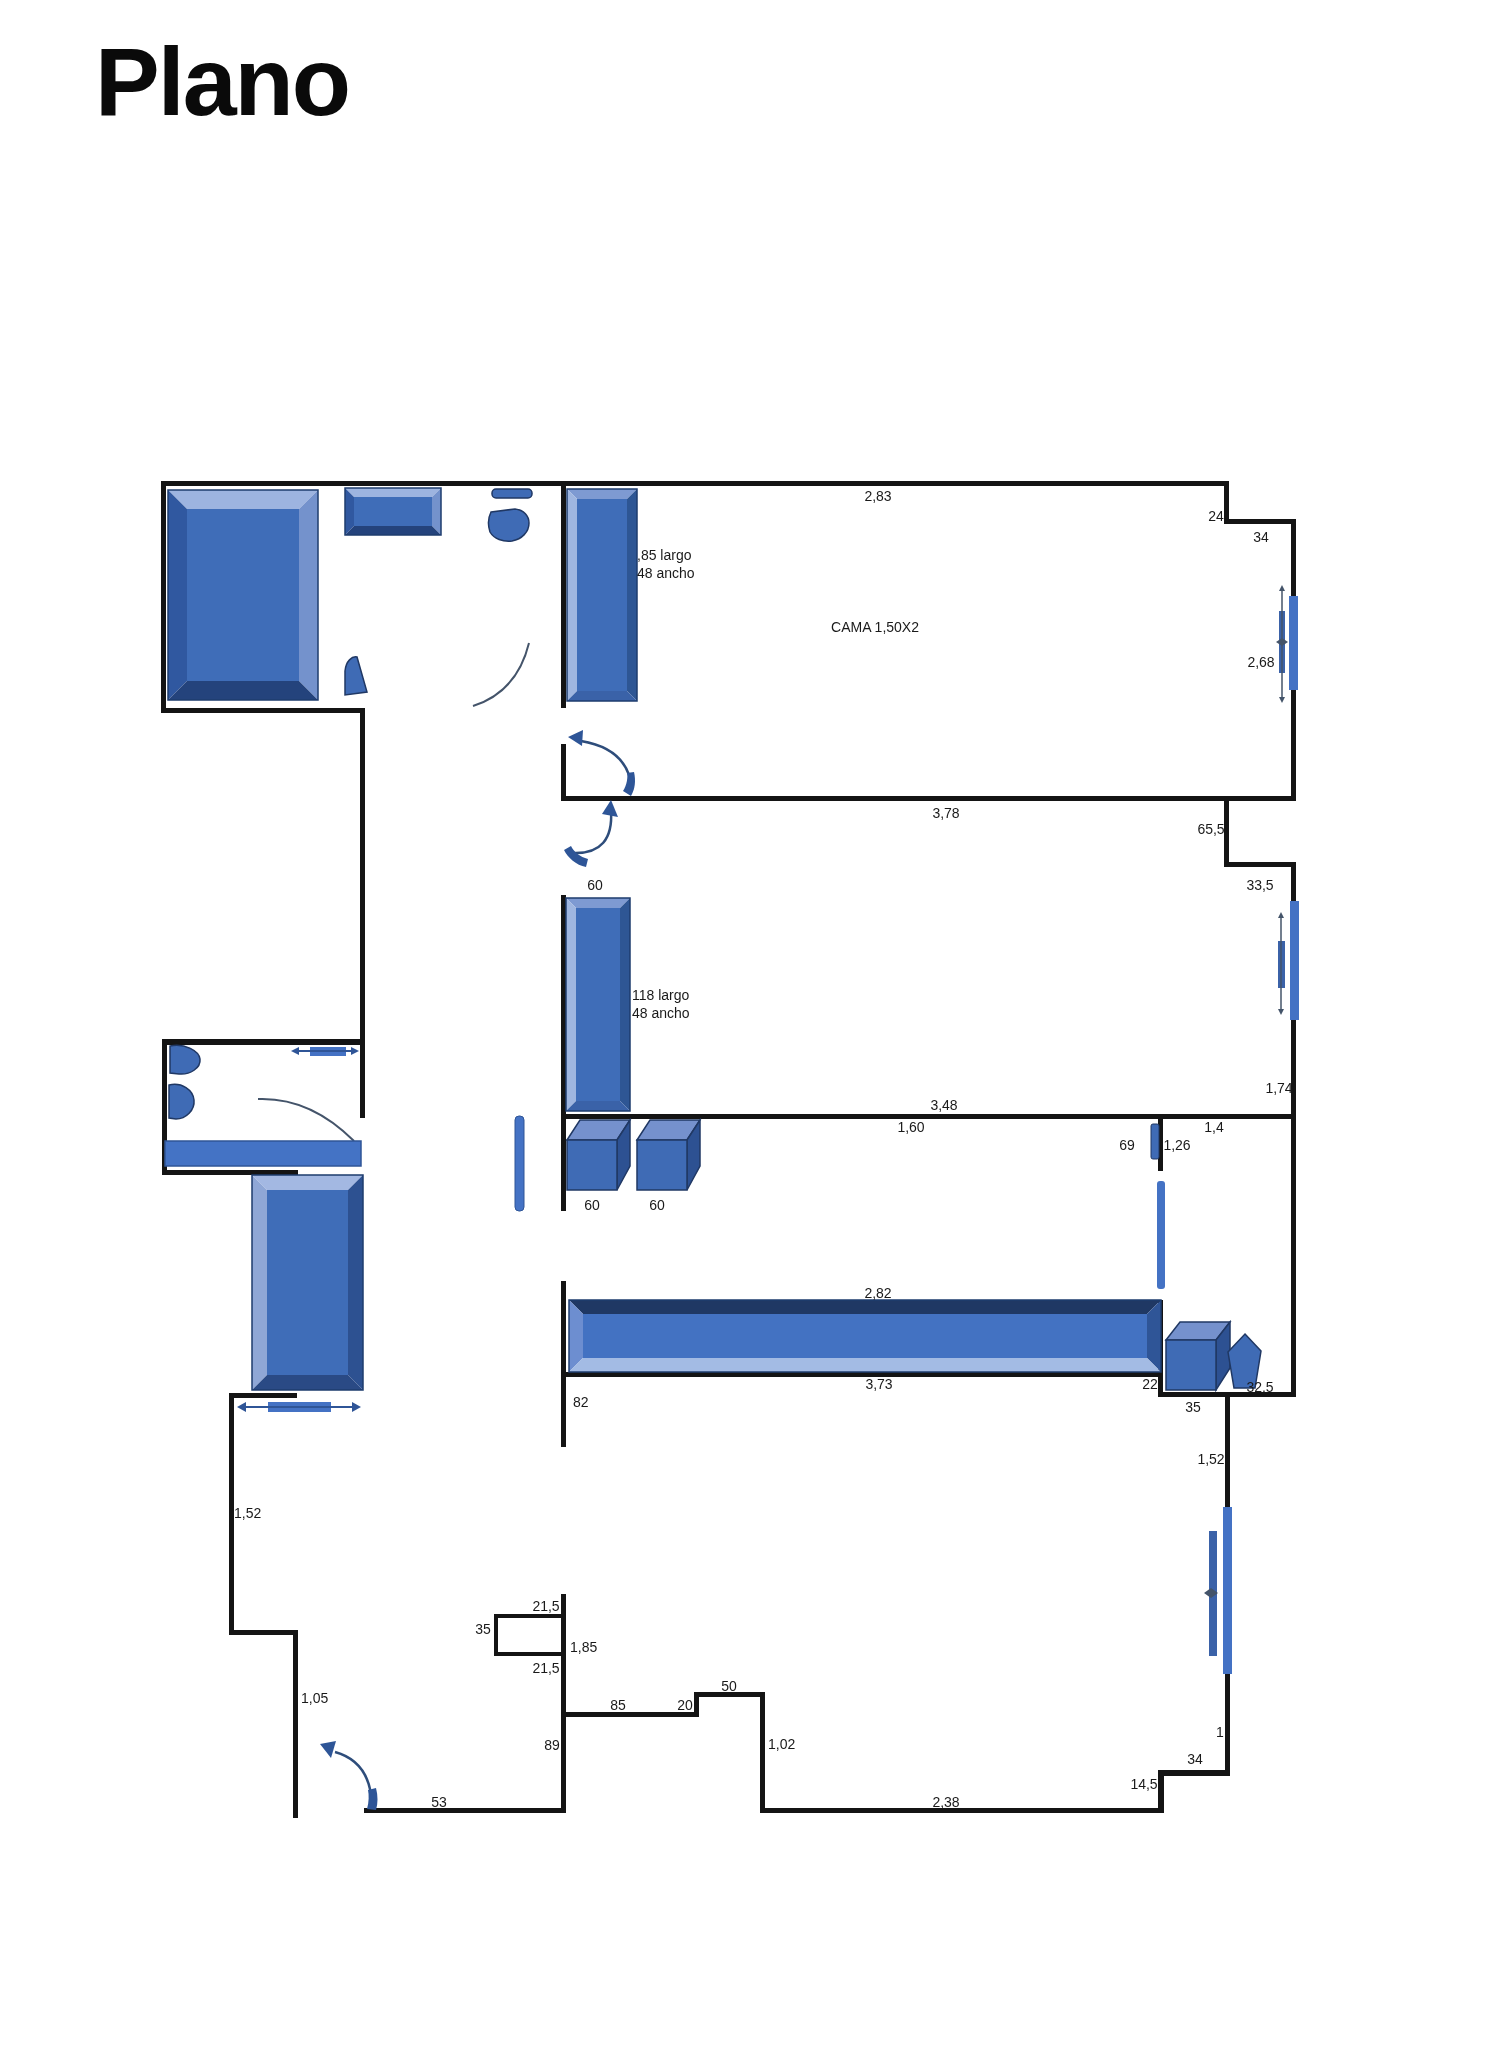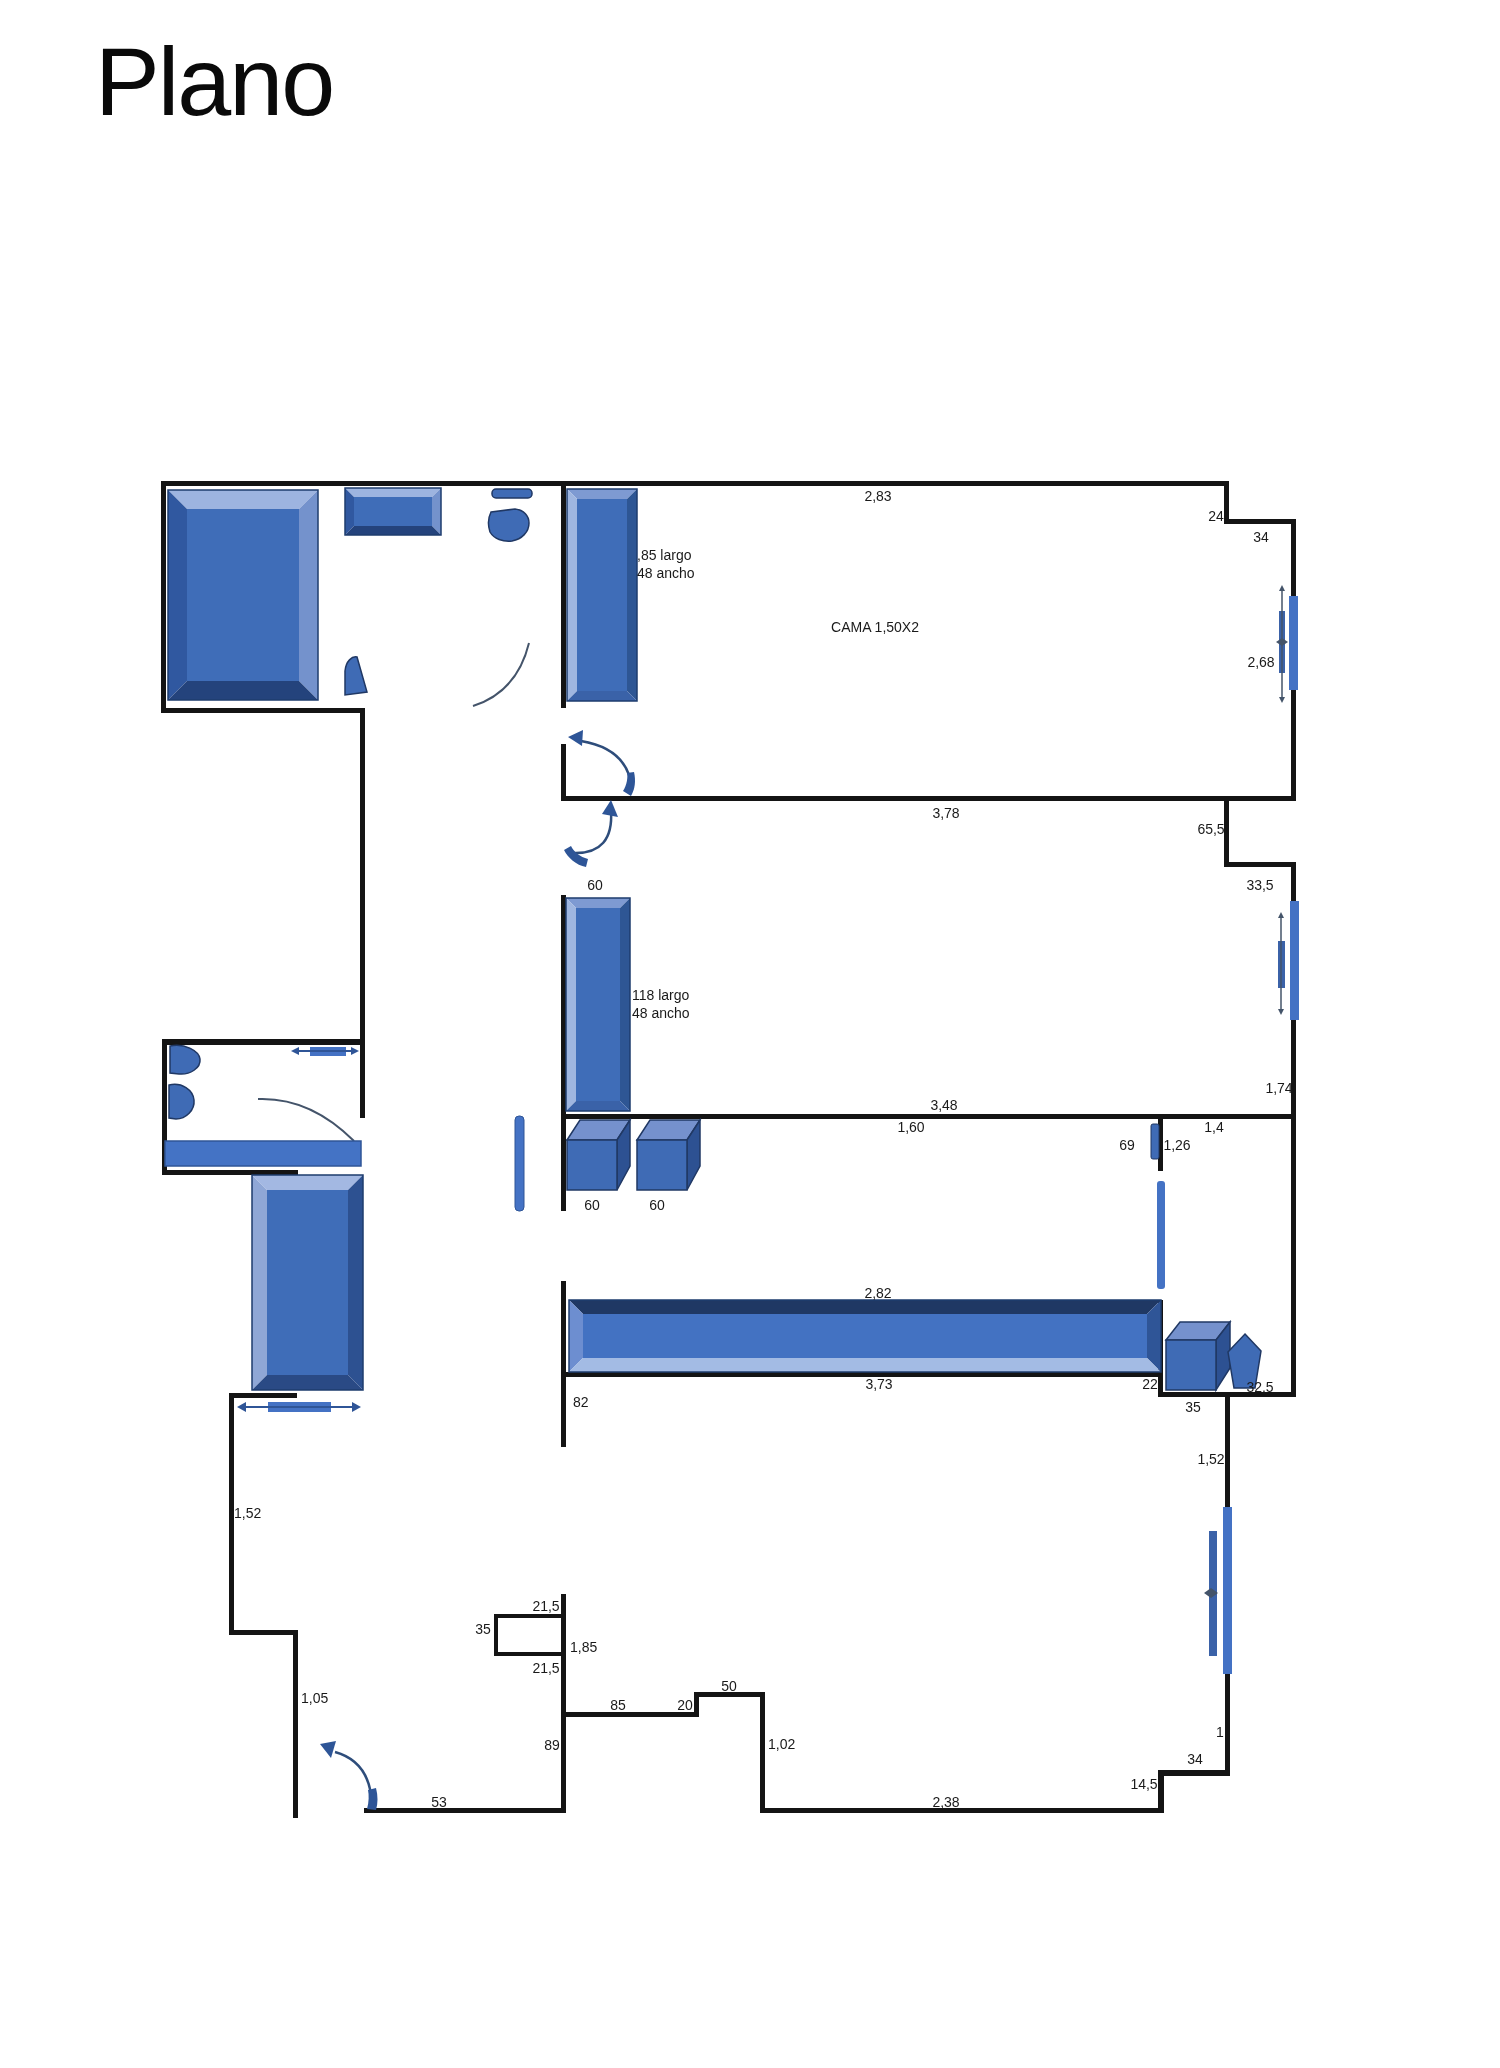--- a/index.html
+++ b/index.html
@@ -1,18 +1,18 @@
 <!DOCTYPE html>
 <html><head>
 <meta charset="utf-8">
 <title>Plano</title>
 <style>
   html,body { margin:0; padding:0; background:#ffffff; width:1500px; height:2068px; }
   .title { position:absolute; left:95px; top:26px; font-family:"Liberation Sans", sans-serif;
-           font-weight:normal; font-size:97px; letter-spacing:-2px; color:#0a0a0a; }
+           font-weight:bold; font-size:97px; letter-spacing:-2px; color:#0a0a0a; }
 </style>
 </head>
 <body>
 
 <div class="title">Plano</div>
 
 <svg width="1500" height="2068" viewBox="0 0 1500 2068" style="position:absolute;left:0;top:0">
 
 <rect x="161" y="481" width="406" height="5" fill="#141414"></rect>
 

